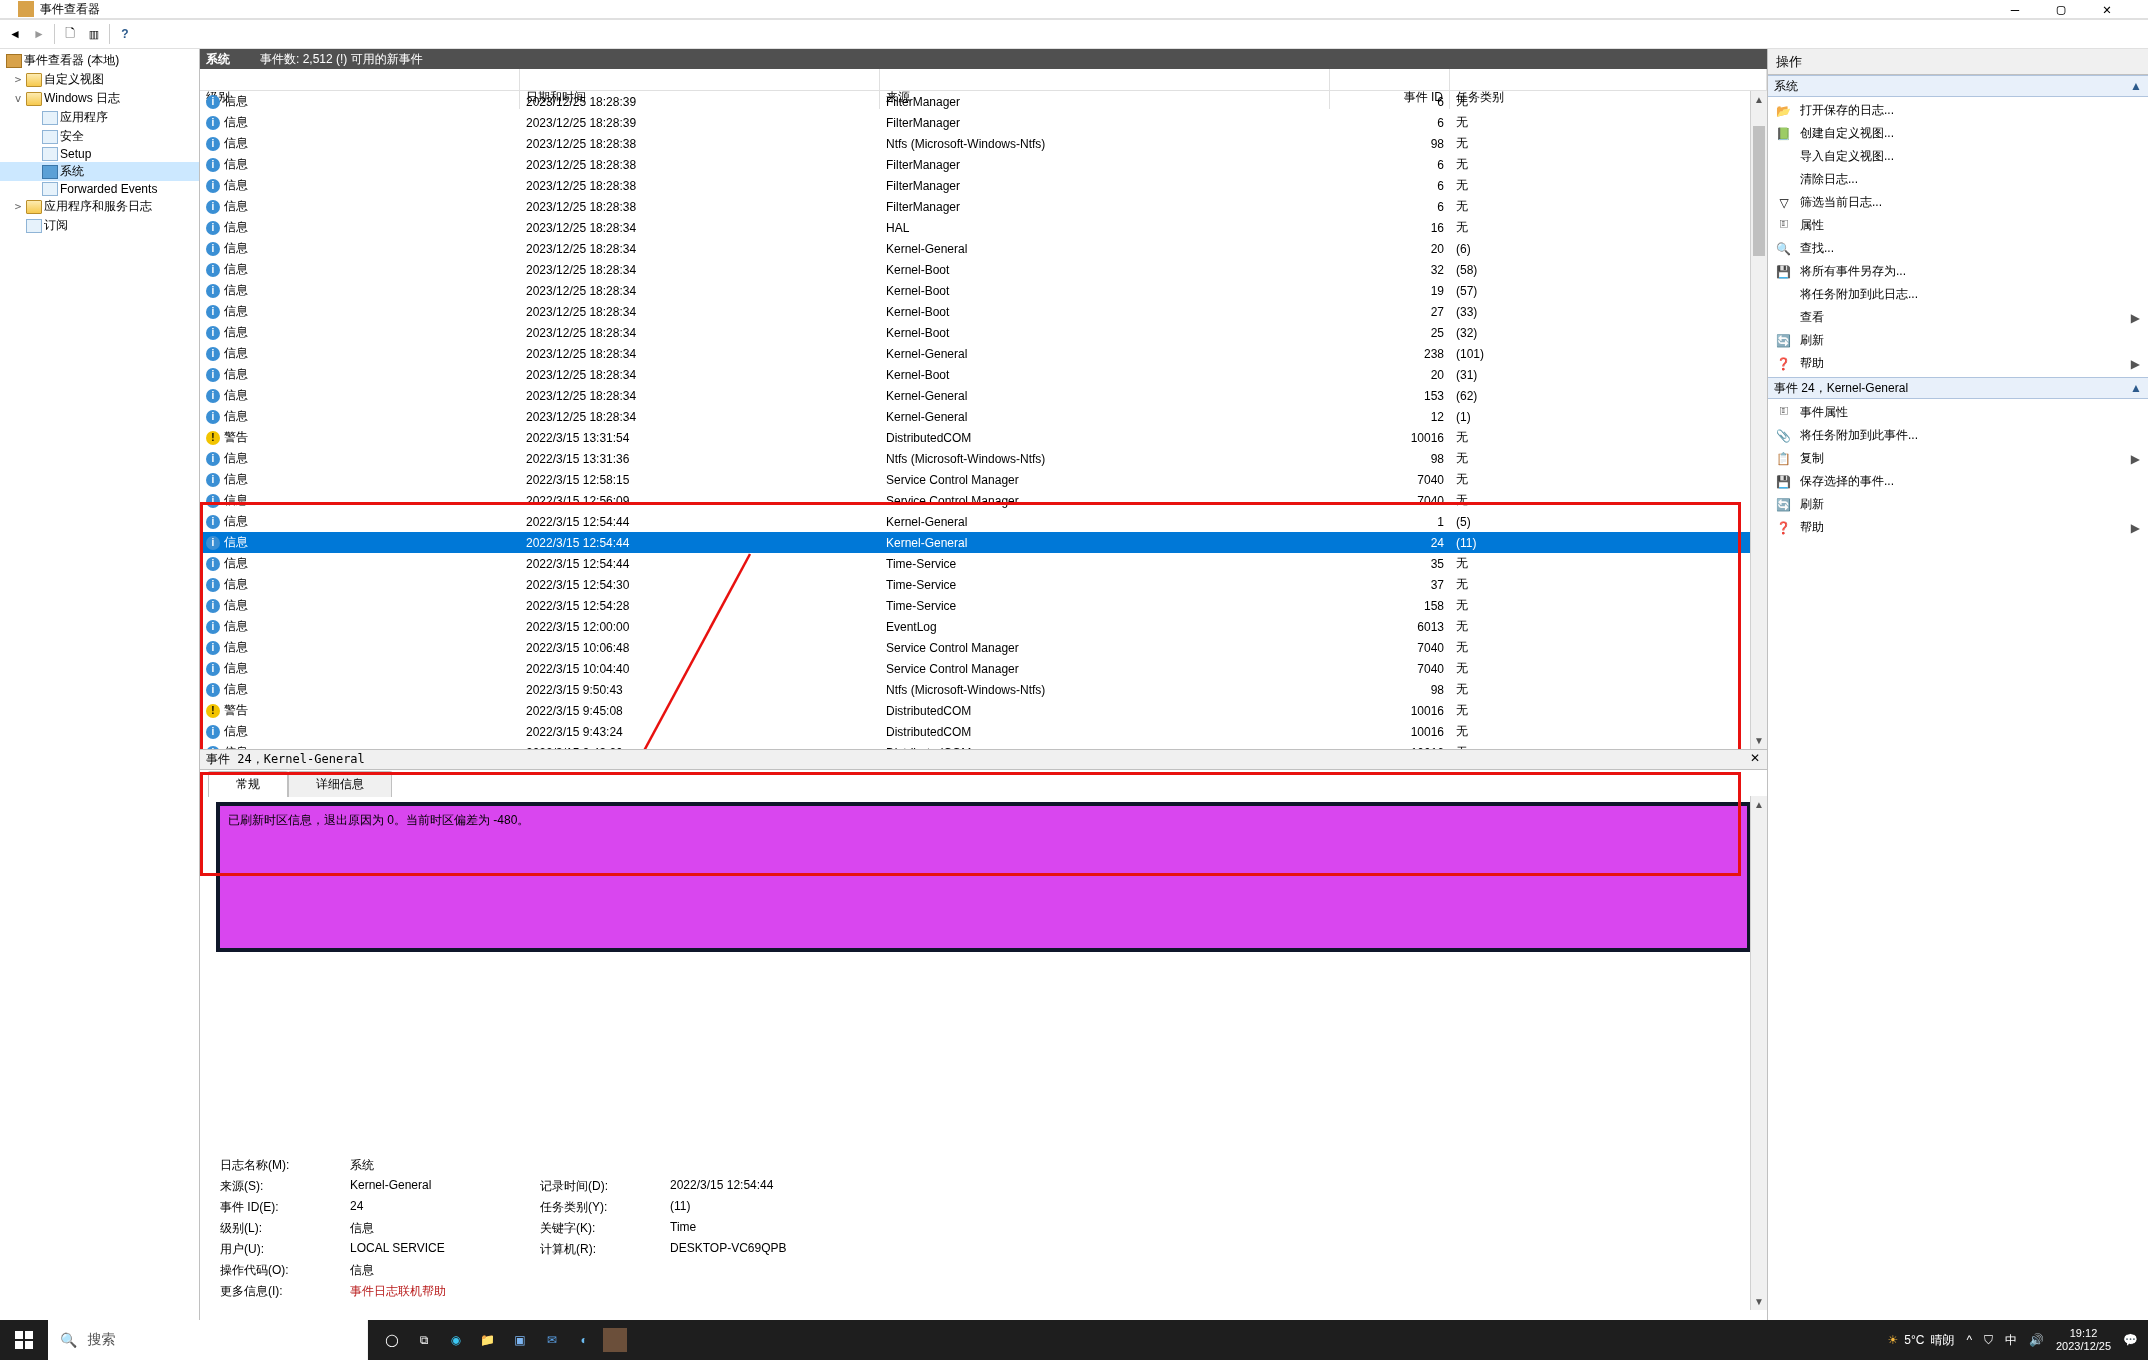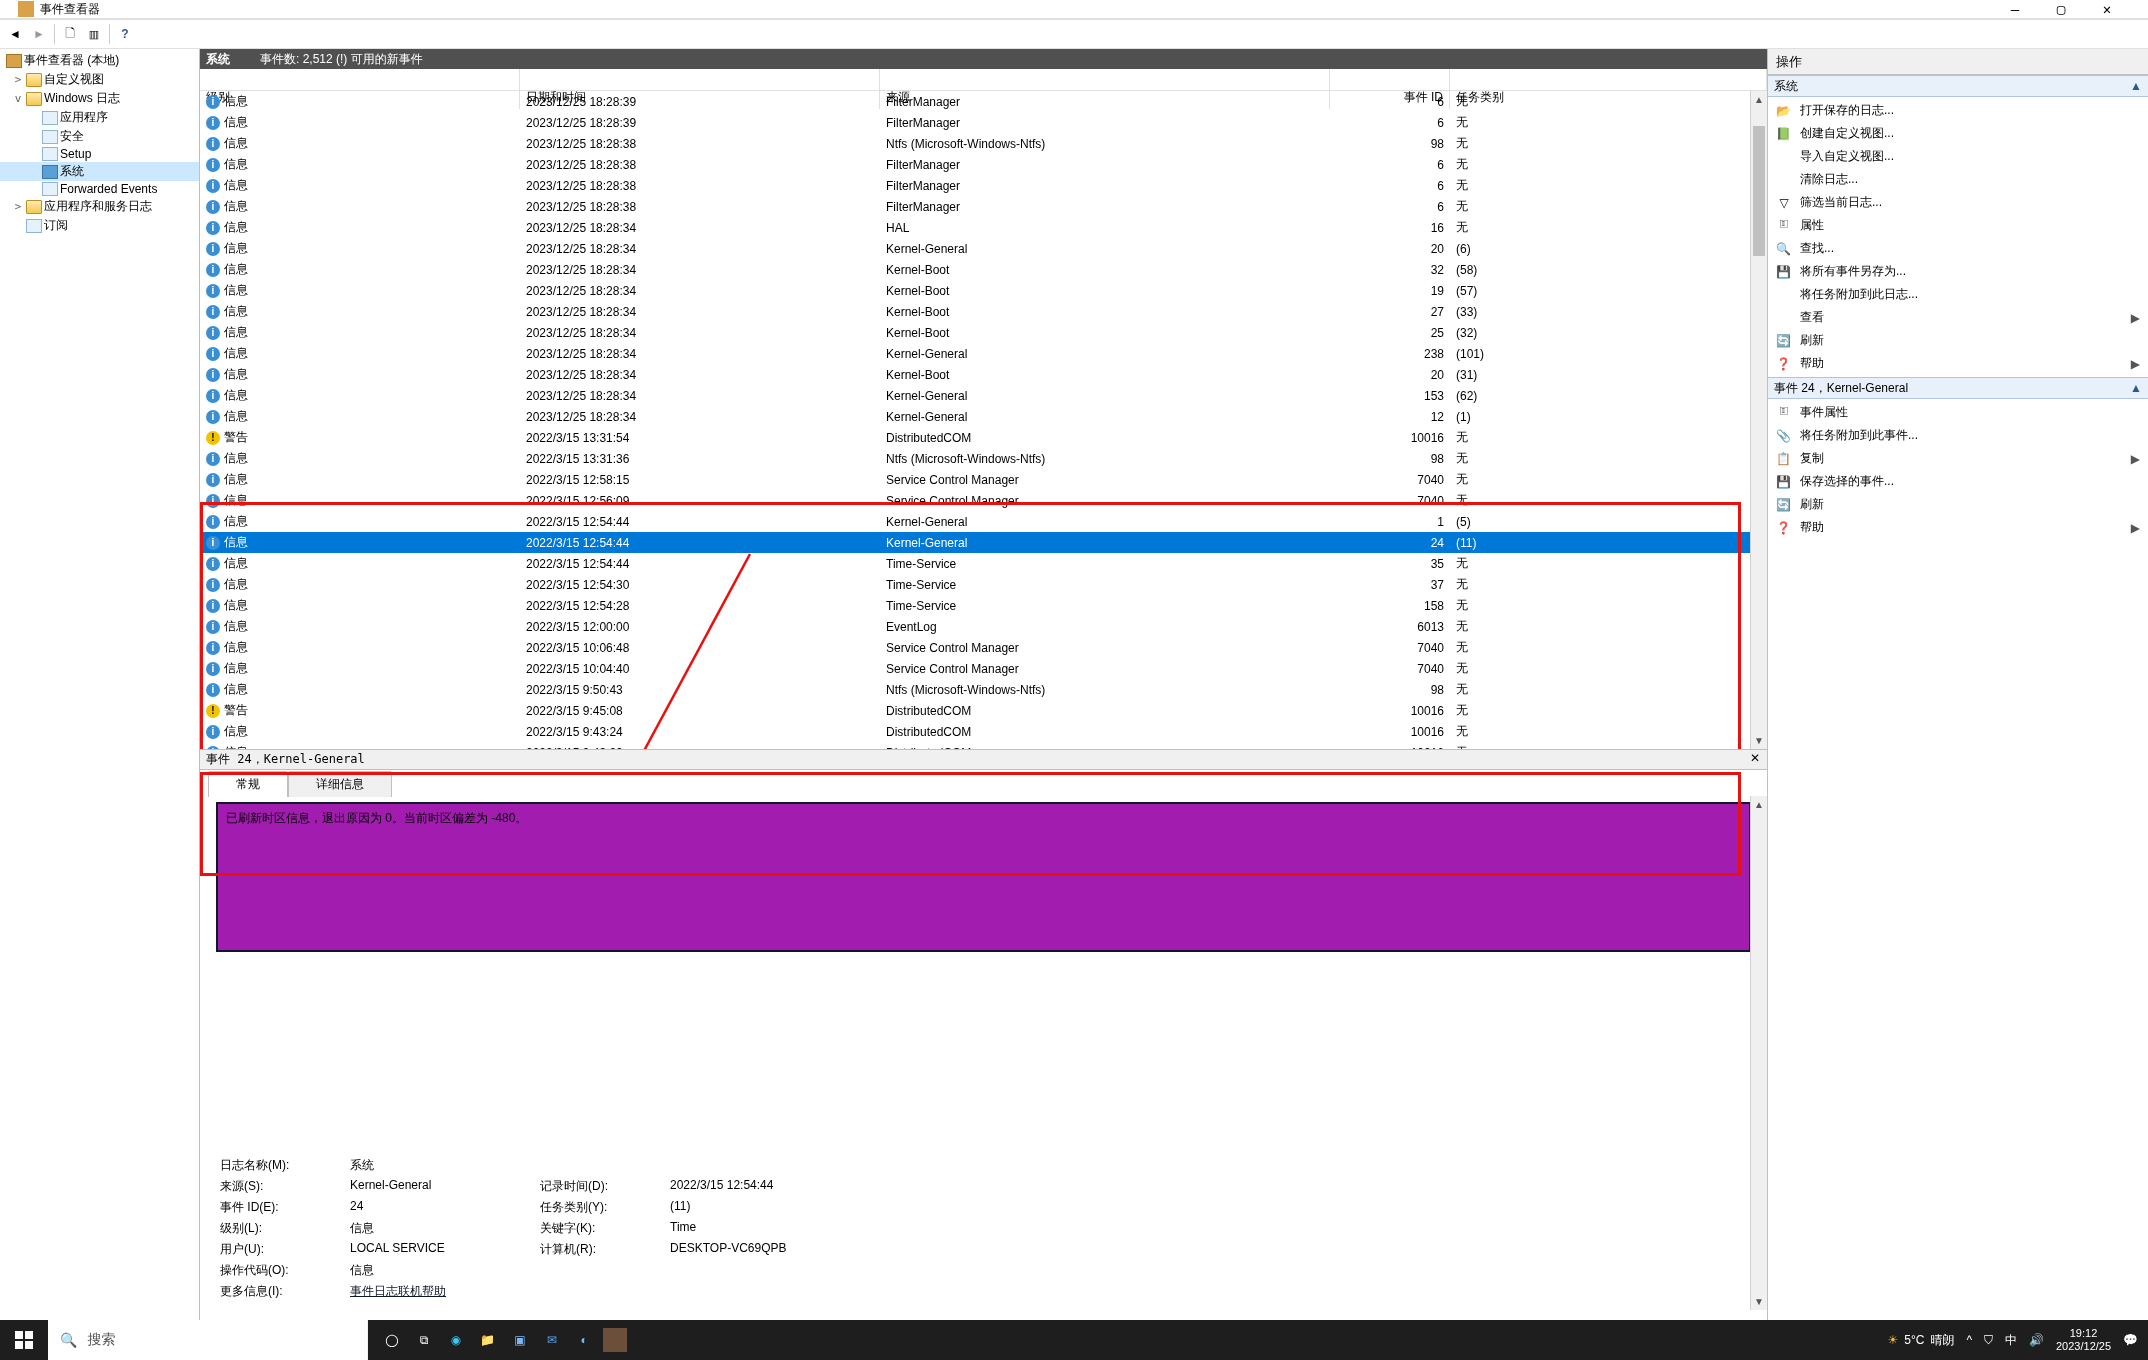--- a/index.html
+++ b/index.html
@@ -61,24 +61,24 @@
   .arrow-svg { position:absolute; pointer-events:none; }
 
   
   .detail-pane { flex:1; min-height:0; display:flex; flex-direction:column; background:#fff; position:relative; }
   .detail-title { background:#f0f0f0; height:21px; display:flex; align-items:center; padding:0 6px; font-size:12px; font-family:"NSimSun","SimSun",monospace; border-top:1px solid #c0c0c0; border-bottom:1px solid #c0c0c0; }
   .detail-close { position:absolute; right:4px; top:2px; width:16px; height:16px; font-size:12px; text-align:center; line-height:14px; cursor:default; }
   .detail-tabs { height:26px; display:flex; align-items:flex-end; padding:4px 8px 0 8px; gap:0; }
   .detail-tab { padding:4px 27px; border:1px solid #c0c0c0; border-bottom:none; background:#f0f0f0; font-size:12px; border-top-left-radius:2px; border-top-right-radius:2px; position:relative; top:1px; }
   .detail-tab.active { background:#fff; }
   .detail-body { flex:1; margin:0 10px 10px 10px; background:#fff; display:flex; flex-direction:column; padding:6px; gap:8px; min-height:0; overflow:hidden; }
-  .detail-message-box { border:2px solid #0f172a; padding:6px 8px; height:150px; font-size:12px; background:#a21caf; }
+  .detail-message-box { border:4px solid #0f172a; padding:6px 8px; height:150px; font-size:12px; background:#d946ef; }
   .detail-table { display:grid; grid-template-columns:120px 180px 120px 300px; row-gap:4px; column-gap:10px; font-size:12px; padding:4px; }
   .detail-table .lbl { }
-  .detail-table .link { color:#0f172a; text-decoration:underline; }
+  .detail-table .link { color:#b91c1c; }
   .detail-scroll { position:absolute; right:0; top:47px; bottom:10px; width:17px; background:#f0f0f0; border-left:1px solid #d0d0d0; }
 
   
   .actions-pane { width:380px; background:#fff; display:flex; flex-direction:column; }
   .actions-header { background:#f0f0f0; border-bottom:1px solid #c0c0c0; height:26px; display:flex; align-items:center; padding:0 8px; font-weight:normal; font-size:13px; }
   .actions-section { background:#e8f0fa; border-top:1px solid #b0c4de; border-bottom:1px solid #b0c4de; height:22px; display:flex; align-items:center; justify-content:space-between; padding:0 6px; font-size:12px; color:#000; }
   .actions-section .arrow { color:#2c5a8c; font-size:12px; }
   .actions-list { padding:2px 0; }
   .action-item { display:flex; align-items:center; padding:3px 8px; font-size:12px; gap:8px; cursor:default; }
   .action-item .more { margin-left:auto; color:#555; }

